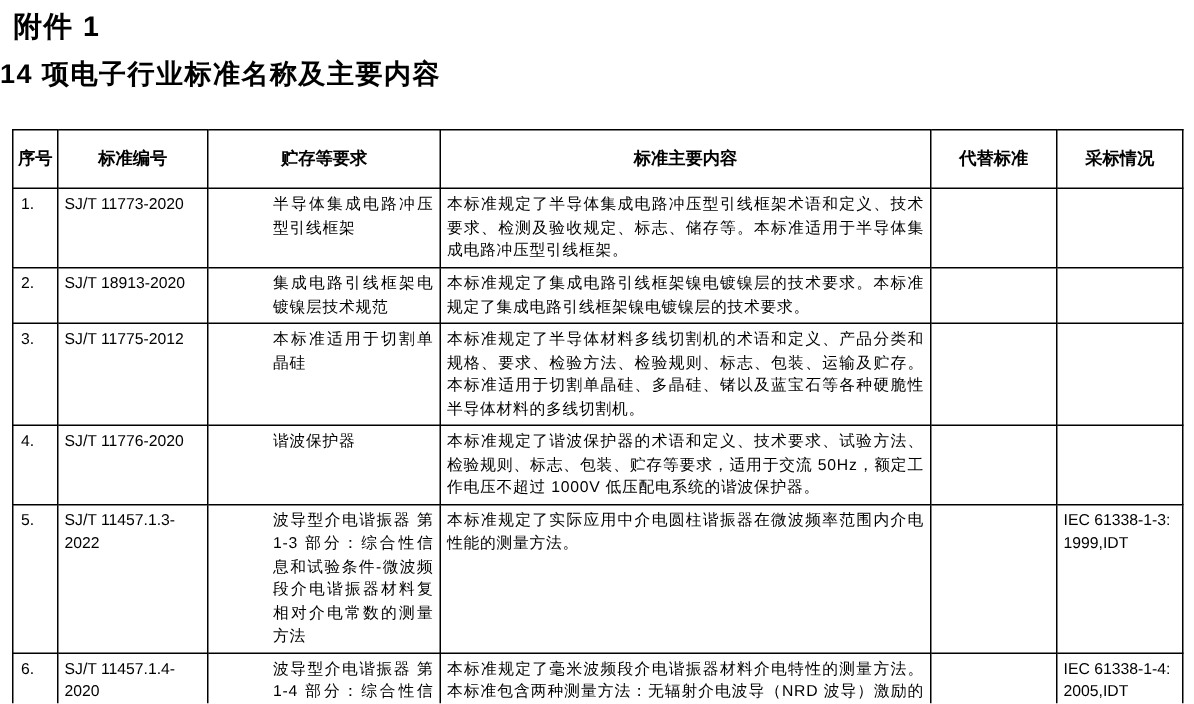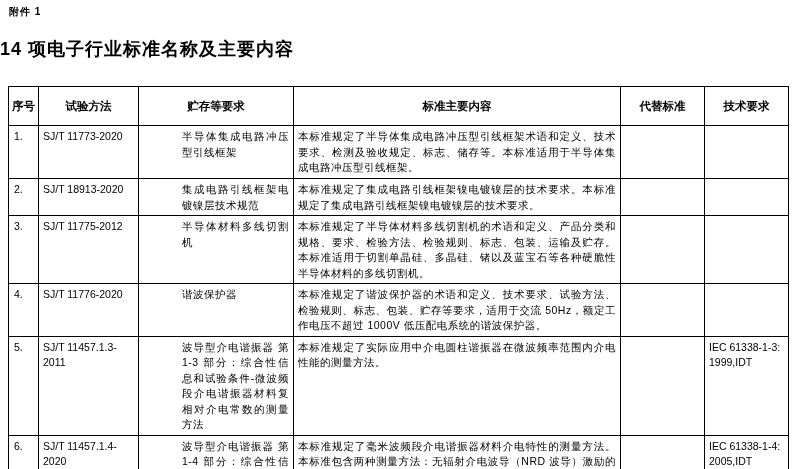--- a/index.html
+++ b/index.html
@@ -13,21 +13,21 @@
     position: relative;
     width: 796px;
     height: 469px;
     background: #ffffff;
     overflow: hidden;
   }
   .attachment {
     position: absolute;
     left: 9px;
     top: 5px;
-    font-size: 10px;
+    font-size: 19px;
     font-weight: bold;
     letter-spacing: 1px;
   }
   .doc-title {
     position: absolute;
     left: 0;
     top: 37px;
     width: 100%;
     font-size: 18px;
     font-weight: bold;
@@ -80,25 +80,25 @@
       <col style="width:30px">
       <col style="width:100px">
       <col style="width:155px">
       <col style="width:327px">
       <col style="width:84px">
       <col style="width:84px">
     </colgroup>
     <thead>
       <tr style="height:39px">
         <th>序号</th>
-        <th>试验方法</th>
+        <th>标准编号</th>
         <th>贮存等要求</th>
         <th>标准主要内容</th>
         <th>代替标准</th>
-        <th>技术要求</th>
+        <th>采标情况</th>
       </tr>
     </thead>
     <tbody>
       <tr style="height:53px">
         <td class="c-no">1.</td>
         <td class="c-code">SJ/T 11773-2020</td>
         <td class="c-name">半导体集成电路冲压型引线框架</td>
         <td class="c-content">本标准规定了半导体集成电路冲压型引线框架术语和定义、技术要求、检测及验收规定、标志、储存等。本标准适用于半导体集成电路冲压型引线框架。</td>
         <td class="c-replaced"></td>
         <td class="c-adoption"></td>
@@ -107,36 +107,36 @@
         <td class="c-no">2.</td>
         <td class="c-code">SJ/T 18913-2020</td>
         <td class="c-name">集成电路引线框架电镀镍层技术规范</td>
         <td class="c-content">本标准规定了集成电路引线框架镍电镀镍层的技术要求。本标准规定了集成电路引线框架镍电镀镍层的技术要求。</td>
         <td class="c-replaced"></td>
         <td class="c-adoption"></td>
       </tr>
       <tr style="height:62px">
         <td class="c-no">3.</td>
         <td class="c-code">SJ/T 11775-2012</td>
-        <td class="c-name">半导体材料多线切割机</td>
+        <td class="c-name">本标准适用于切割单晶硅</td>
         <td class="c-content">本标准规定了半导体材料多线切割机的术语和定义、产品分类和规格、要求、检验方法、检验规则、标志、包装、运输及贮存。本标准适用于切割单晶硅、多晶硅、锗以及蓝宝石等各种硬脆性半导体材料的多线切割机。</td>
         <td class="c-replaced"></td>
         <td class="c-adoption"></td>
       </tr>
       <tr style="height:48px">
         <td class="c-no">4.</td>
         <td class="c-code">SJ/T 11776-2020</td>
         <td class="c-name">谐波保护器</td>
         <td class="c-content">本标准规定了谐波保护器的术语和定义、技术要求、试验方法、检验规则、标志、包装、贮存等要求，适用于交流 50Hz，额定工作电压不超过 1000V 低压配电系统的谐波保护器。</td>
         <td class="c-replaced"></td>
         <td class="c-adoption"></td>
       </tr>
       <tr style="height:71px">
         <td class="c-no">5.</td>
-        <td class="c-code">SJ/T 11457.1.3-2011</td>
+        <td class="c-code">SJ/T 11457.1.3-2022</td>
         <td class="c-name">波导型介电谐振器 第 1-3 部分：综合性信息和试验条件-微波频段介电谐振器材料复相对介电常数的测量方法</td>
         <td class="c-content">本标准规定了实际应用中介电圆柱谐振器在微波频率范围内介电性能的测量方法。</td>
         <td class="c-replaced"></td>
         <td class="c-adoption">IEC 61338-1-3:1999,IDT</td>
       </tr>
       <tr style="height:68px">
         <td class="c-no">6.</td>
         <td class="c-code">SJ/T 11457.1.4-2020</td>
         <td class="c-name">波导型介电谐振器 第 1-4 部分：综合性信息和试验条件-毫米波频段介电谐振器材料复相对介电常数的测量方法</td>
         <td class="c-content">本标准规定了毫米波频段介电谐振器材料介电特性的测量方法。本标准包含两种测量方法：无辐射介电波导（NRD 波导）激励的介电圆柱谐振器法和带有小圆环同轴电缆激励的截止波导法。</td>

